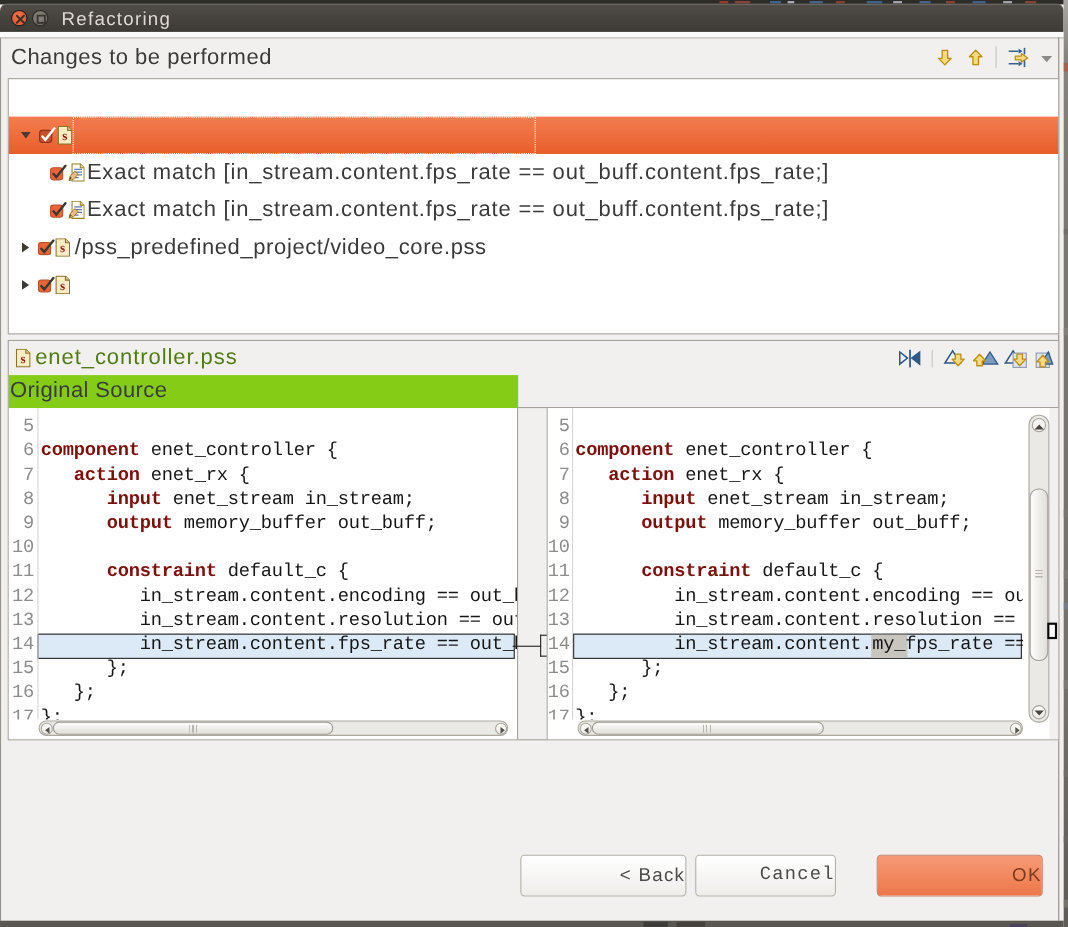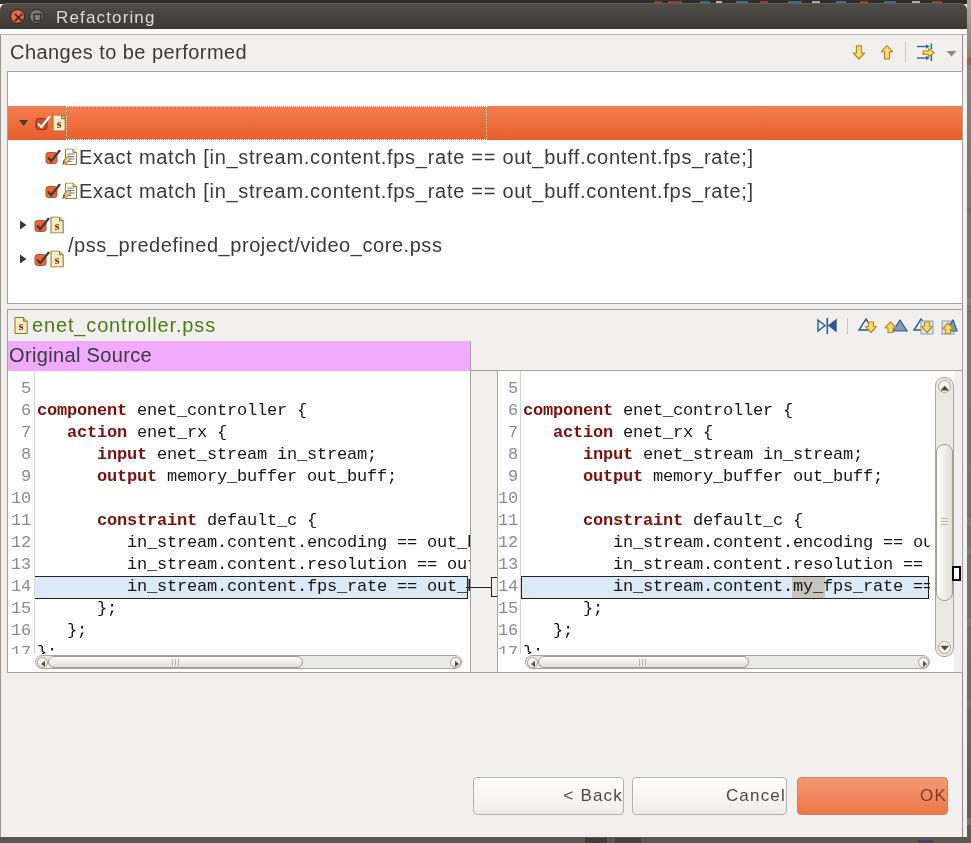--- a/index.html
+++ b/index.html
@@ -36,21 +36,21 @@
 .trow .lbl { position:absolute; top:50%; transform:translateY(-50%); font-size:20px; letter-spacing:0.55px; color:#3a3a3a; white-space:nowrap; }
 #trow2 { background:linear-gradient(#f37d4f, #e85e2b); }
 #trow2 .lbl { color:#fff; }
 #focusbox { left:58px; top:0px; width:421px; height:34px; border:1px dotted #fff; }
 .mid { position:absolute; top:50%; transform:translateY(-50%); }
 
 
 #cmp { left:7px; top:309px; width:956px; height:364px; background:#f1f0ee; border:1px solid #a6a29b; }
 #cmp-hdr-text { left:24px; top:5px; font-size:20px; letter-spacing:0.85px; color:#4d7c0f; line-height:20px; }
 #colheads { left:0; top:31px; width:954px; height:30px; border-bottom:1px solid #a6a29b; }
-#colhead-l { left:0; top:0; width:463px; height:30px; border-right:1px solid #a6a29b; background:#f0abfc; }
+#colhead-l { left:0; top:0; width:463px; height:30px; border-right:1px solid #a6a29b; background:#84cc16; }
 #colhead-r { left:489px; top:0; width:465px; height:30px; border-left:1px solid #a6a29b; background:#f1f0ee; }
 .colhead-lbl { position:absolute; left:1px; top:4px; font-size:20px; letter-spacing:0.35px; color:#3a3a3a; line-height:20px; }
 
 
 #pane-l { left:0; top:61px; width:462px; height:301px; background:#fff; overflow:hidden; }
 #pbord-l { left:462px; top:61px; width:1px; height:301px; background:#a6a29b; }
 #pbord-r { left:489px; top:61px; width:1px; height:301px; background:#a6a29b; }
 #pane-r { left:490px; top:61px; width:464px; height:301px; background:#fff; overflow:hidden; }
 .code, .lnums { position:absolute; font-family:"Liberation Mono", monospace; font-size:17px; letter-spacing:-0.2px; line-height:22px; white-space:pre; color:#161616; }
 .lnums { color:#8c8c8c; text-align:right; }
@@ -192,21 +192,21 @@
       </svg>
     <svg class="mid" style="left:26px;" width="16" height="15" viewBox="0 0 16 15">
       <rect x="1" y="3" width="11" height="11" rx="2.5" fill="#ec6434" stroke="#b5502a"></rect>
       <path d="M3.6 8.6 L6.2 11.6 L14.5 1.2" stroke="#3c3833" stroke-width="2.2" fill="none" stroke-linecap="round"></path>
     </svg>
     <svg class="mid" style="left:42px;" width="14" height="17" viewBox="0 0 14 17">
       <path d="M1 0.5 H9.5 L13.2 4.2 V16.5 H1 Z" fill="#f7ecc3" stroke="#8a7426"></path>
       <path d="M9.5 0.5 V4.2 H13.2" fill="#d9c683" stroke="#8a7426"></path>
       <text x="7" y="13" font-family="Liberation Serif, serif" font-size="12" font-weight="bold" fill="#8b1a12" text-anchor="middle">s</text>
     </svg>
-    <div class="lbl" style="left:60px;margin-top:20px;">/pss_predefined_project/video_core.pss</div>
+    <div class="lbl" style="left:60px;">/pss_predefined_project/video_core.pss</div>
   </div>
   <div class="abs trow" style="top:170px;">
     <svg class="mid" style="left:12px;" width="7" height="10">
         <path d="M0 0.5 L6.5 5 L0 9.5 Z" fill="#3e3b37"></path>
       </svg>
     <svg class="mid" style="left:26px;" width="16" height="15" viewBox="0 0 16 15">
       <rect x="1" y="3" width="11" height="11" rx="2.5" fill="#ec6434" stroke="#b5502a"></rect>
       <path d="M3.6 8.6 L6.2 11.6 L14.5 1.2" stroke="#3c3833" stroke-width="2.2" fill="none" stroke-linecap="round"></path>
     </svg>
     <svg class="mid" style="left:42px;" width="14" height="17" viewBox="0 0 14 17">
@@ -375,21 +375,21 @@
   </div>
 
   <div class="conn" style="left:458px; top:276.5px; width:26px; height:1px;"></div>
   <div class="conn" style="left:483px; top:267px; width:1px; height:20px;"></div>
   <div class="conn" style="left:483px; top:267px; width:6px; height:1px;"></div>
   <div class="conn" style="left:483px; top:286px; width:6px; height:1px;"></div>
   <div class="abs" id="ovmark"></div>
 </div>
 
 <div class="btn" id="btn-back" style="left:473px; width:151px;">&lt; Back</div>
-<div class="btn" id="btn-cancel" style="left:632px; width:155px;">Cancel</div>
+<div class="btn" id="btn-cancel" style="left:632px; width:128px;font-family:Liberation Mono, monospace;">Cancel</div>
 <div class="btn" id="btn-ok" style="left:797px; width:151px;">OK</div>
 
 <div class="abs" id="bg-right">
   <div style="position:absolute;left:0px;top:57px;width:4px;height:8px;opacity:0.6;background:#b5502f;"></div>
   <div style="position:absolute;left:0px;top:208px;width:4px;height:5px;opacity:0.6;background:#6b6862;"></div>
   <div style="position:absolute;left:0px;top:298px;width:4px;height:7px;opacity:0.6;background:#8a8780;"></div>
   <div style="position:absolute;left:0px;top:463px;width:4px;height:7px;opacity:0.6;background:#7d7a73;"></div>
   <div style="position:absolute;left:0px;top:518px;width:4px;height:8px;opacity:0.6;background:#84817a;"></div>
   <div style="position:absolute;left:0px;top:548px;width:4px;height:6px;opacity:0.6;background:#6f83a0;"></div>
   <div style="position:absolute;left:0px;top:618px;width:4px;height:8px;opacity:0.6;background:#84817a;"></div>

